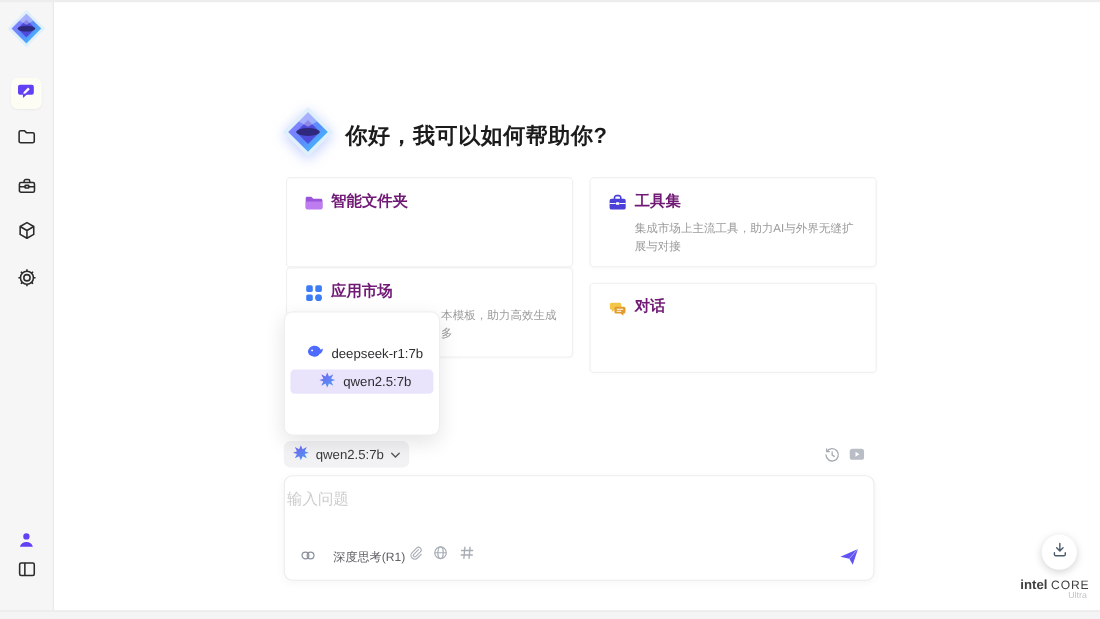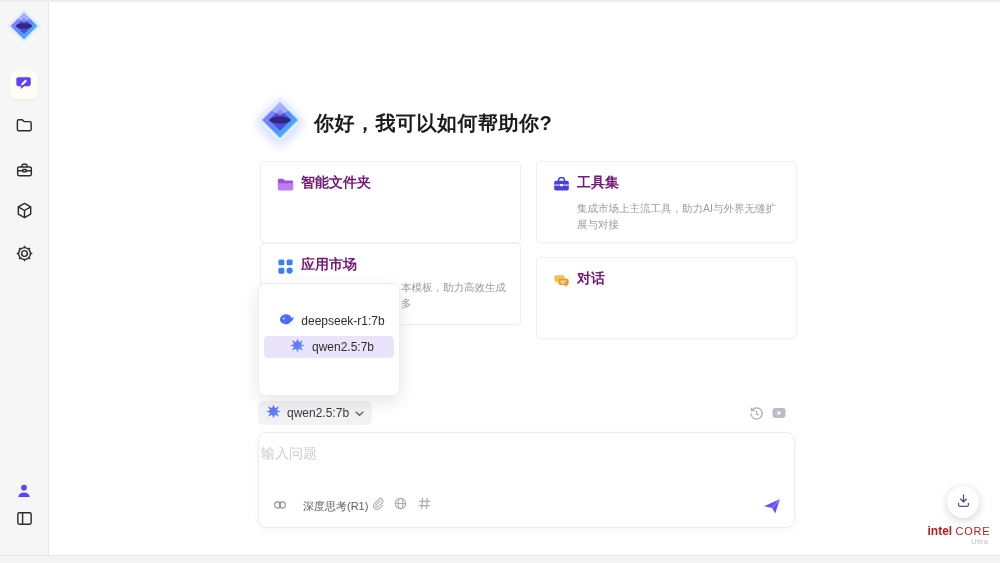--- a/index.html
+++ b/index.html
@@ -54,21 +54,21 @@
     font-size:14px;color:#333;font-family:inherit;background:transparent;}
   #message-input::placeholder{color:#cdcdcf;}
   #deepthink-chip{position:absolute;left:14px;bottom:13px;display:flex;align-items:flex-start;gap:16px;font-size:11px;color:#606066;cursor:pointer;margin-top:24px;}
   #tool-icons{position:absolute;left:112px;bottom:12px;display:flex;gap:9px;align-items:center;}
   #send-btn{position:absolute;right:13px;bottom:12px;width:18px;height:18px;cursor:pointer;}
 
   
   #download-btn{position:absolute;left:947px;top:486px;width:32px;height:32px;border-radius:50%;background:#fff;
     box-shadow:0 2px 8px rgba(0,0,0,.18);display:flex;align-items:center;justify-content:center;z-index:6;cursor:pointer;}
   #intel-badge{position:absolute;left:926px;top:524px;width:66px;z-index:6;}
-  #intel-line1{font-size:12px;color:#b91c1c;white-space:nowrap;text-align:center;}
+  #intel-line1{font-size:12px;color:#404040;white-space:nowrap;text-align:center;}
   #intel-line1 .brand{font-weight:bold;}
   #intel-line1 .product{font-weight:normal;letter-spacing:.8px;font-size:11px;}
   #intel-line2{text-align:right;font-size:8px;color:#c4c4c6;padding-right:4px;margin-top:-1px;}
 </style>
 </head>
 <body>
 
 <svg width="0" height="0" style="position:absolute" aria-hidden="true">
   <defs>
     <linearGradient id="gLogo" x1="0" y1="0" x2="1" y2="1">

